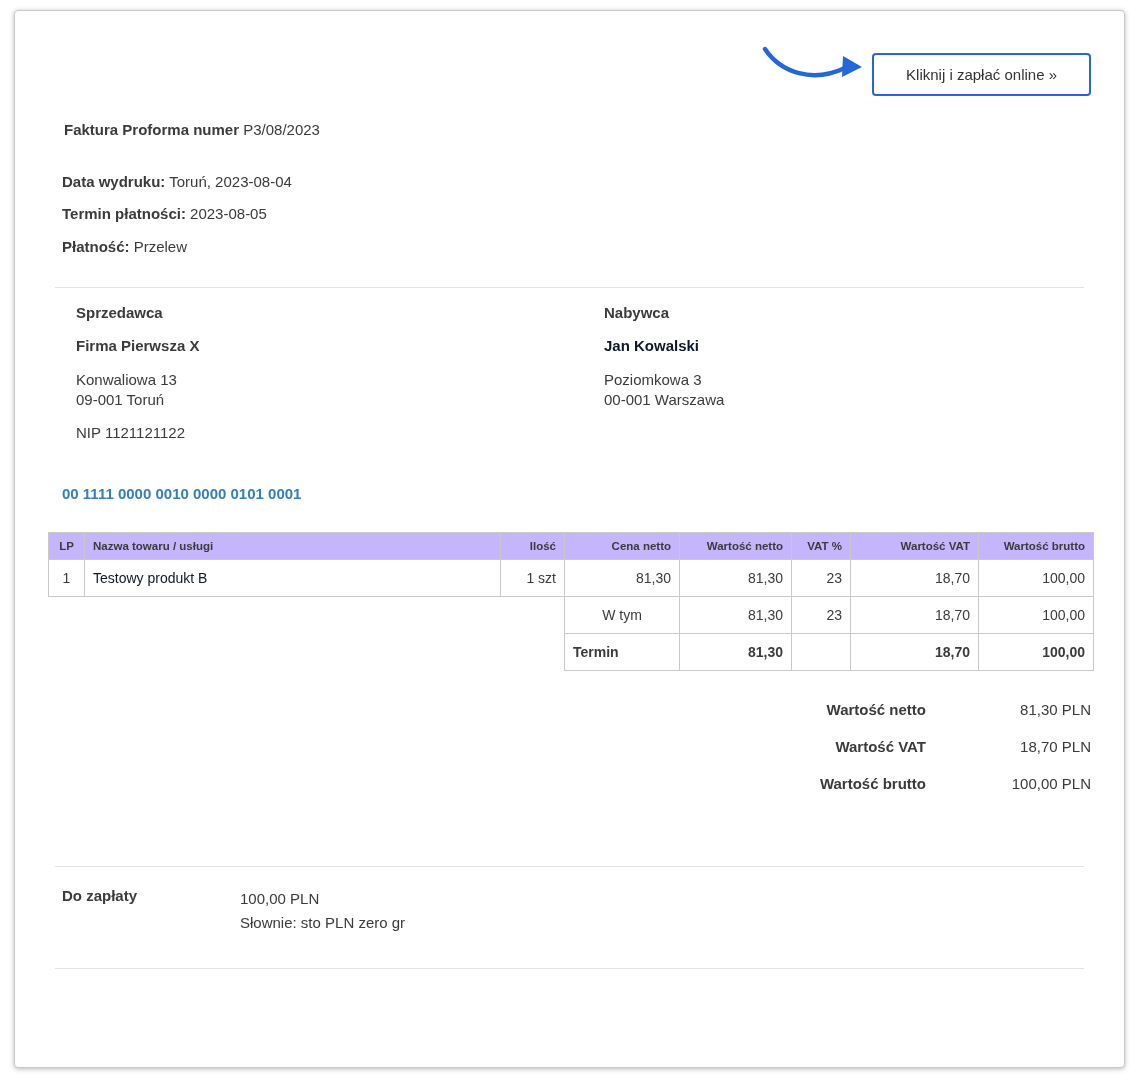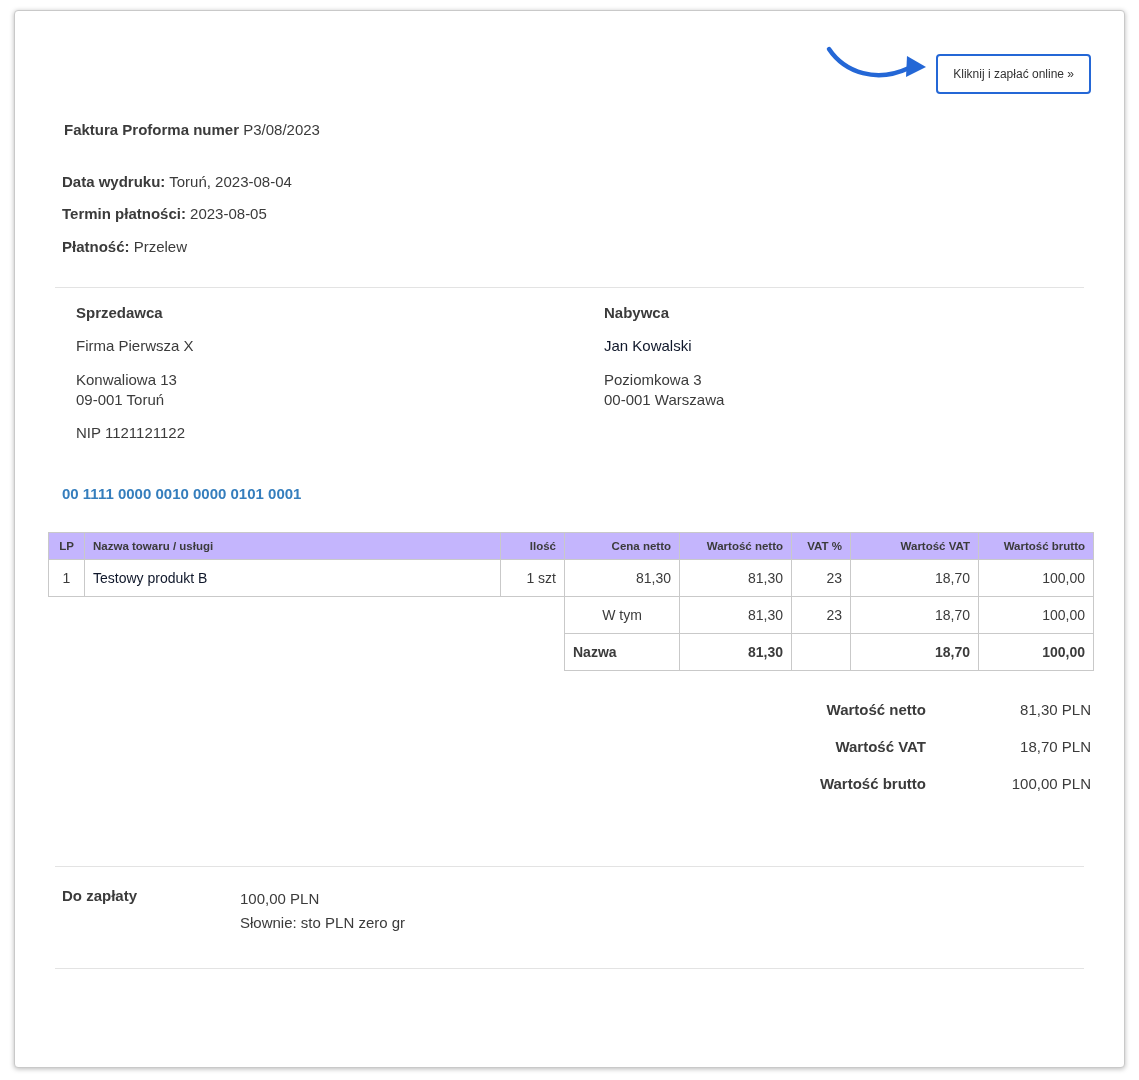--- a/index.html
+++ b/index.html
@@ -26,23 +26,23 @@
     justify-content: flex-end;
     align-items: center;
     margin-bottom: 14px;
     height: 58px;
   }
   .arrow-wrap { margin-right: 7px; margin-top: -16px; }
   .pay-btn {
     border: 2px solid #2467d6;
     background: #ffffff;
     border-radius: 4px;
-    padding: 11px 15px;
+    padding: 11px 32px;
     font-family: "Liberation Sans", sans-serif;
-    font-size: 12px;
+    font-size: 15px;
     color: #333333;
     cursor: pointer;
     white-space: nowrap;
   }
 
   
   .title-line { margin: 18px 0 0 16px; }
   .meta { margin: 34px 0 0 14px; }
   .meta-line { margin-bottom: 12px; line-height: 1.35; }
   b { font-weight: bold; }
@@ -53,21 +53,21 @@
     margin: 30px 7px 0 7px;
   }
 
   
   .parties {
     display: grid;
     grid-template-columns: 528px 1fr;
     margin: 16px 0 0 28px;
   }
   .party-heading { font-weight: bold; margin-bottom: 16px; }
-  .party-name { margin-bottom: 16px; }
+  .party-name { margin-bottom: 16px; font-weight: bold; }
   .party-address { line-height: 1.35; }
   .party-nip { margin-top: 14px; }
   a.link { color: #0f172a; text-decoration: none; cursor: pointer; }
 
   .bank-account {
     margin: 44px 0 0 14px;
     color: #357ebd;
     font-weight: bold;
     cursor: pointer;
   }
@@ -214,21 +214,21 @@
       <tr>
         <td class="noborder" colspan="3"></td>
         <td class="ac">W tym</td>
         <td class="ar">81,30</td>
         <td class="ar">23</td>
         <td class="ar">18,70</td>
         <td class="ar">100,00</td>
       </tr>
       <tr>
         <td class="noborder" colspan="3"></td>
-        <td class="al bold">Nazwa</td>
+        <td class="al bold">Termin</td>
         <td class="ar bold">81,30</td>
         <td class="ar"></td>
         <td class="ar bold">18,70</td>
         <td class="ar bold">100,00</td>
       </tr>
     </tbody>
   </table>
 
   <div class="summary">
     <div class="summary-row">

